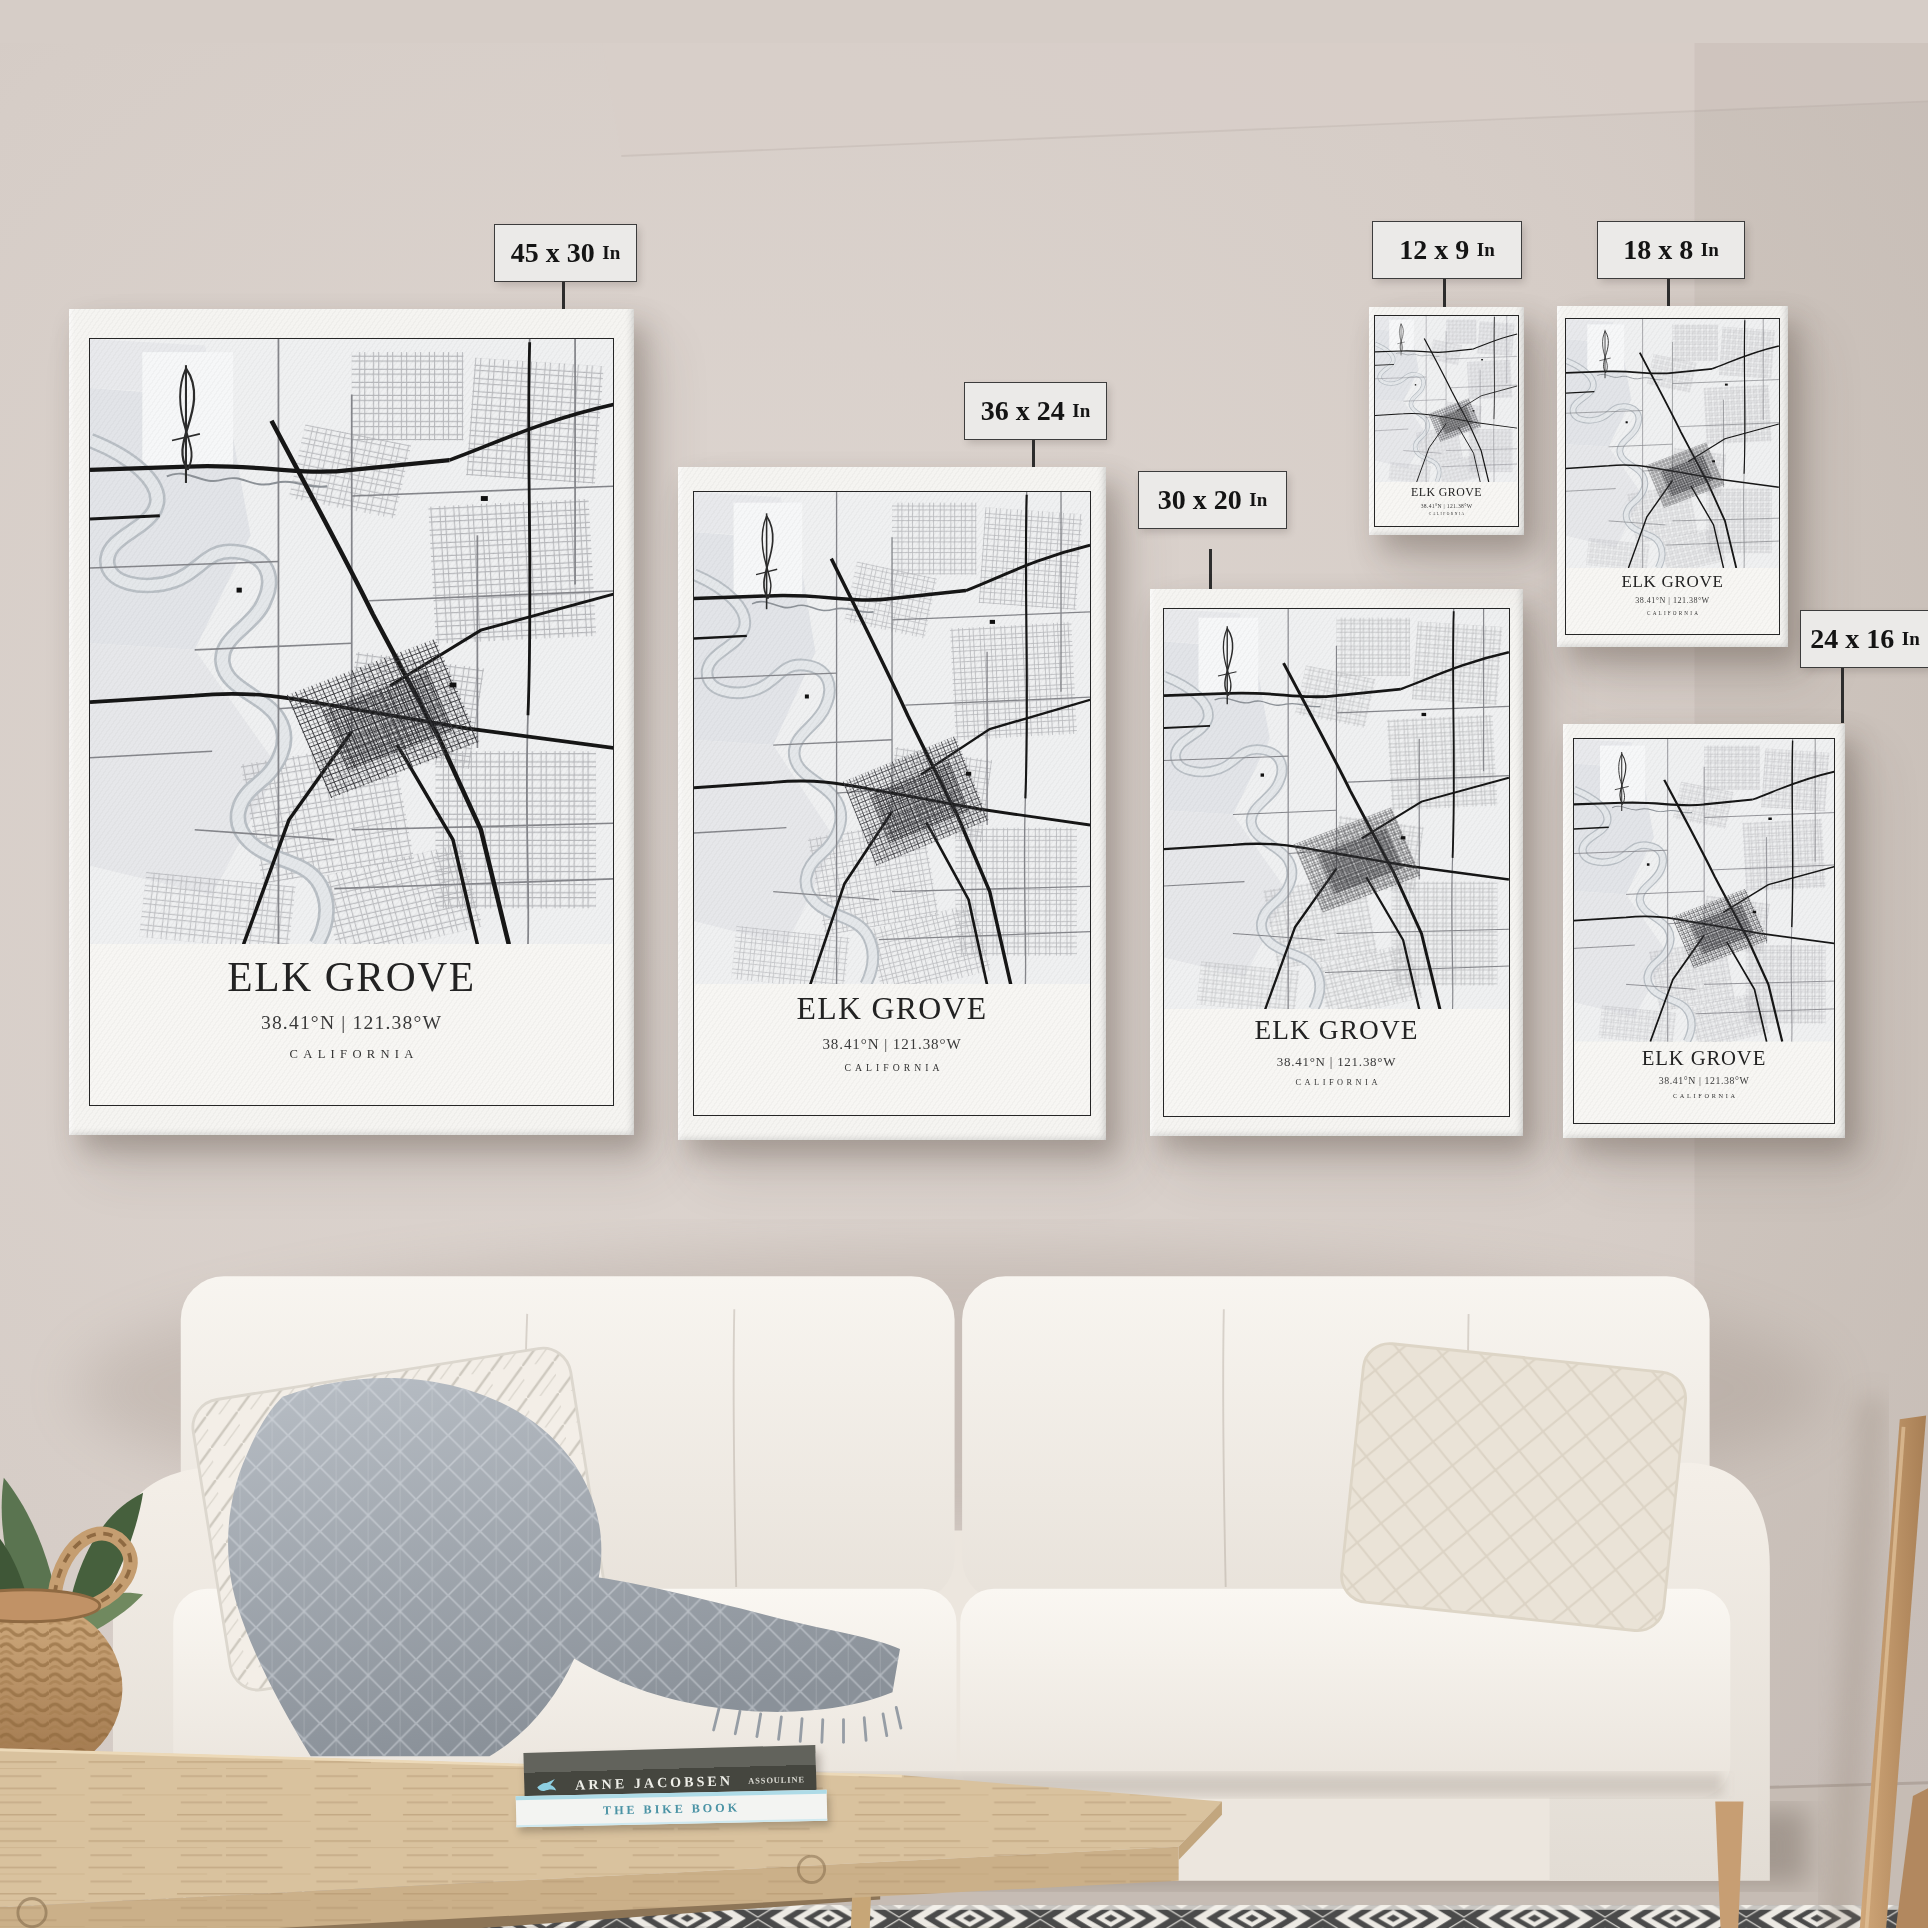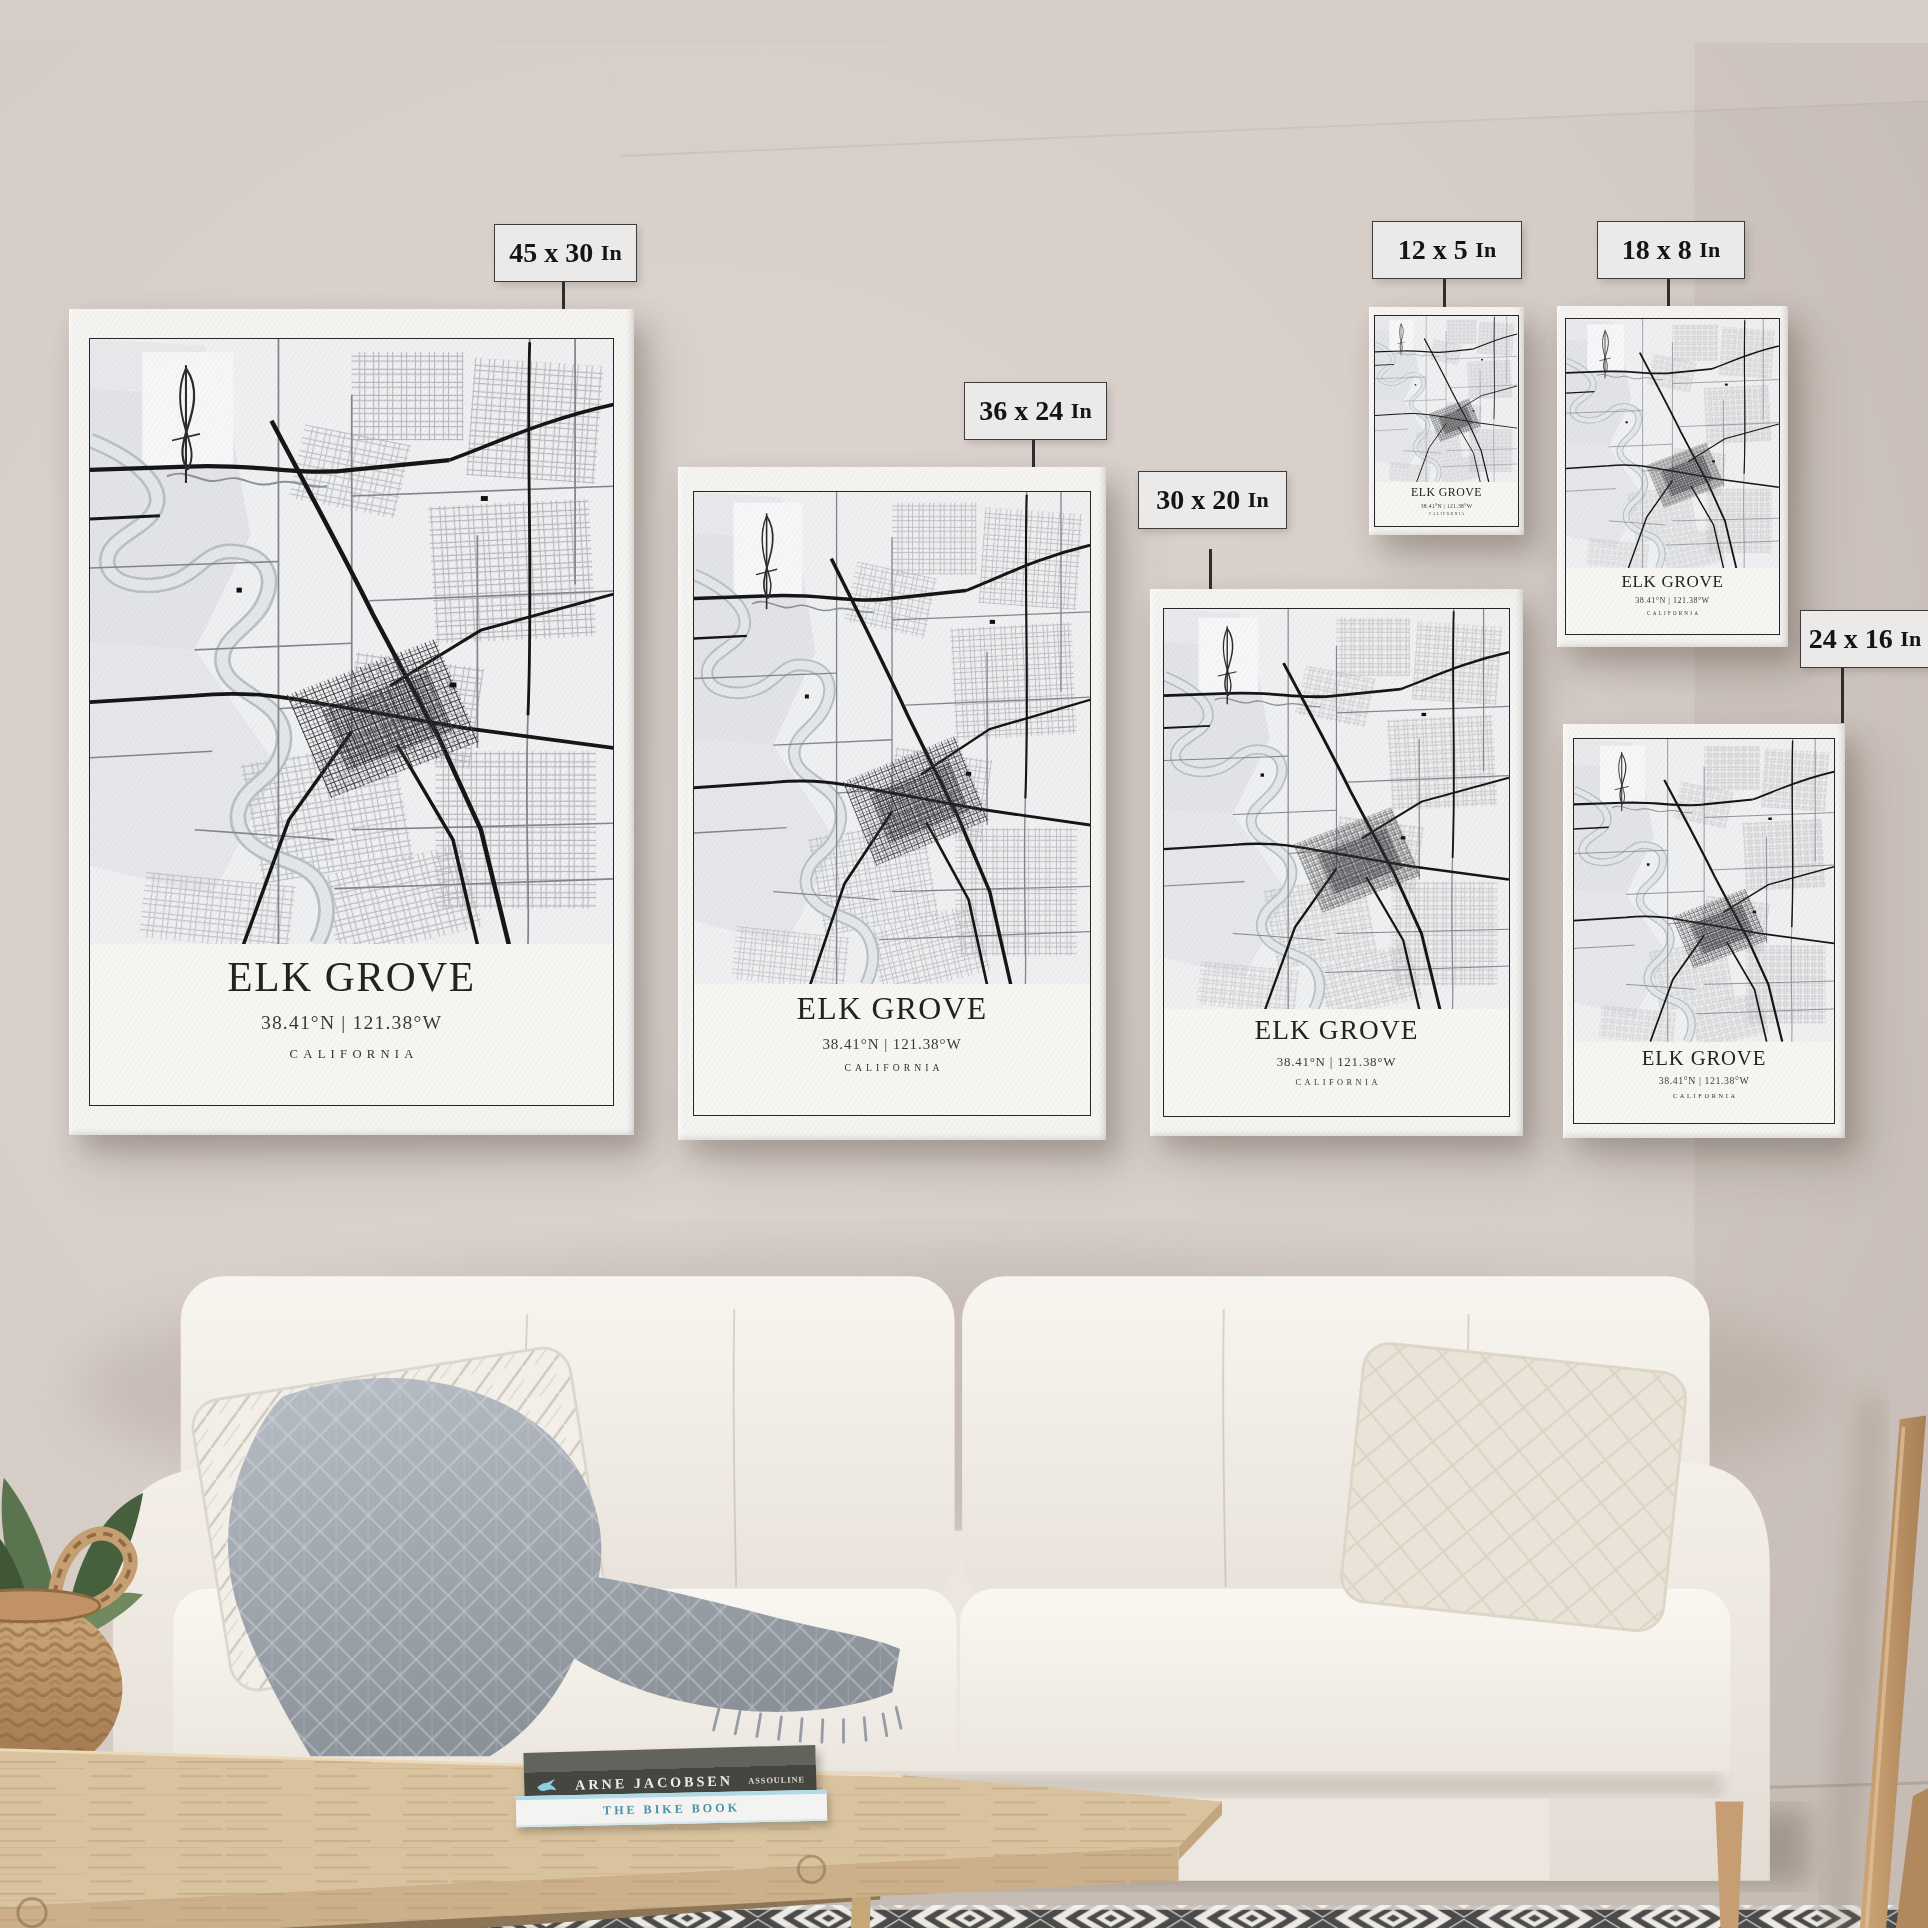--- a/index.html
+++ b/index.html
@@ -23,21 +23,21 @@
          justify-content:flex-start;color:#262626;}
   .ptitle{font-size:7.4em;letter-spacing:.04em;margin-top:.22em;color:#232323;}
   .pcoords{font-size:3.5em;letter-spacing:.06em;margin-top:.55em;color:#3a3a3a;}
   .pregion{font-size:2.25em;letter-spacing:.42em;text-indent:.42em;margin-top:1.0em;color:#333;}
 
   
   .sizelabel{position:absolute;z-index:3;background:#ebeae8;border:1.9px solid #3c3c3c;
              display:flex;align-items:center;justify-content:center;
              box-shadow:2.8px 3.8px 7.5px rgba(60,50,45,.20);
              font-weight:700;font-size:28px;color:#141414;white-space:nowrap;}
-  .sizelabel .unit{font-size:22px;font-weight:600;margin-left:7.5px;}
+  .sizelabel .unit{font-size:19px;font-weight:600;margin-left:7.5px;}
   .connector{position:absolute;z-index:1;width:2.8px;background:#2e2e2e;}
 
   
   .book{position:absolute;z-index:4;}
   .book1{left:524px;top:1706px;width:292px;height:47px;transform:rotate(-1.6deg);
          background:linear-gradient(#62635c 0 42%,#45463f 42%);
          box-shadow:3.8px 7.5px 9.4px rgba(70,58,48,.35);}
   .book1 .spinerow{position:absolute;left:0;right:0;bottom:0;height:27px;
          display:flex;align-items:center;padding:0 11.3px;box-sizing:border-box;}
   .book1 .btitle{flex:1;text-align:center;color:#efefe9;font-weight:700;
@@ -411,21 +411,21 @@
 </div>
 
 <div class="connector" style="left:1209px;top:506px;height:40px"></div>
 <div class="sizelabel" style="left:1138px;top:428px;width:147px;height:56px">
   <span>30 x 20</span>
       <span class="unit">In</span>
 </div>
 
 <div class="connector" style="left:1443px;top:234px;height:30px"></div>
 <div class="sizelabel" style="left:1372px;top:178px;width:148px;height:56px">
-  <span>12 x 5</span>
+  <span>12 x 9</span>
       <span class="unit">In</span>
 </div>
 
 <div class="connector" style="left:1667px;top:234px;height:29px"></div>
 <div class="sizelabel" style="left:1597px;top:178px;width:146px;height:56px">
   <span>18 x 8</span>
       <span class="unit">In</span>
 </div>
 
 <div class="connector" style="left:1841px;top:623px;height:57px"></div>

